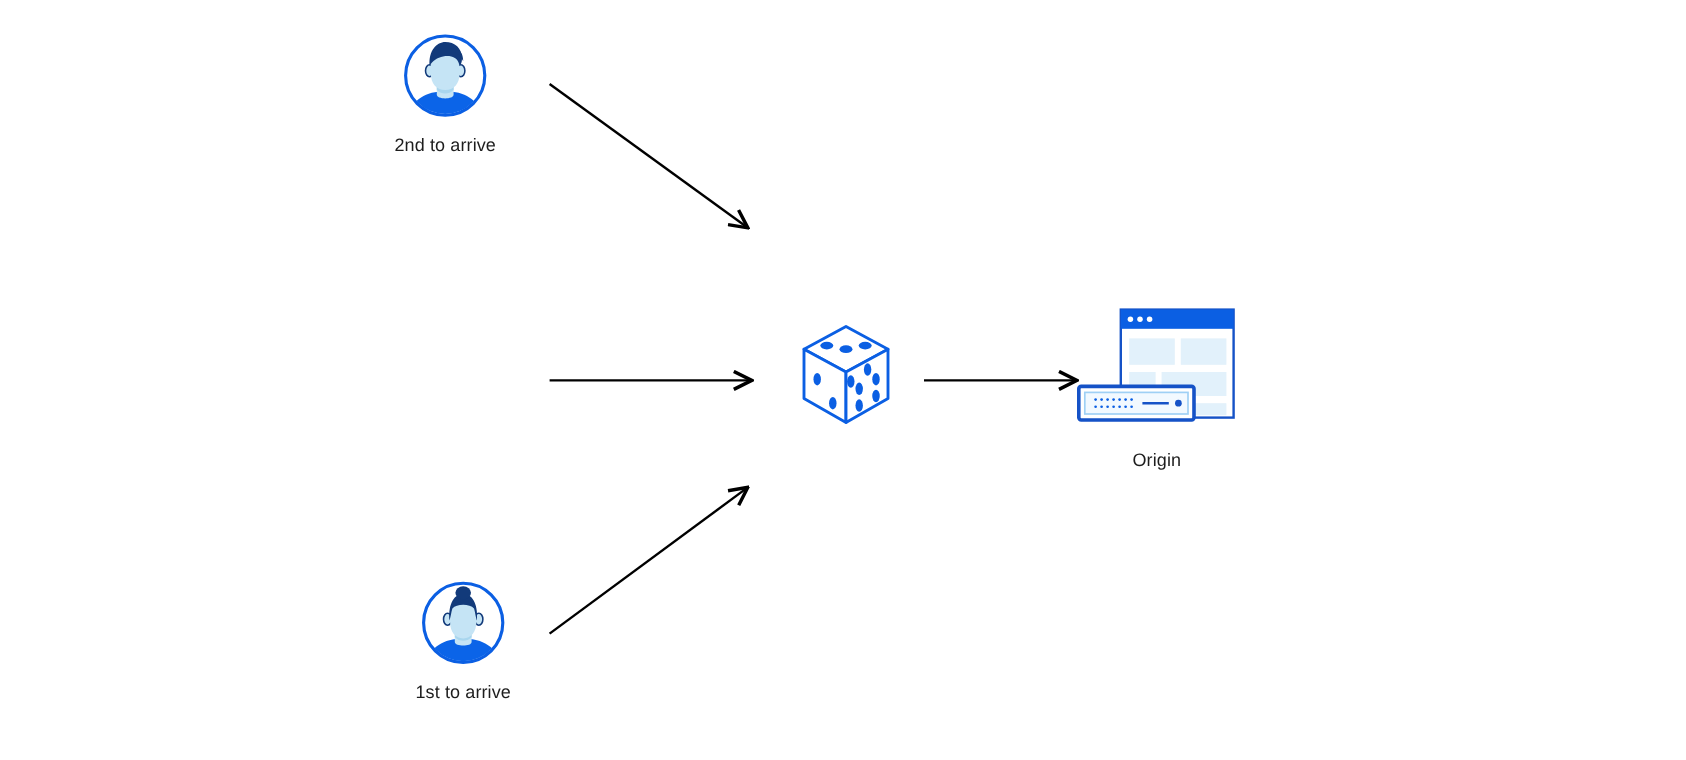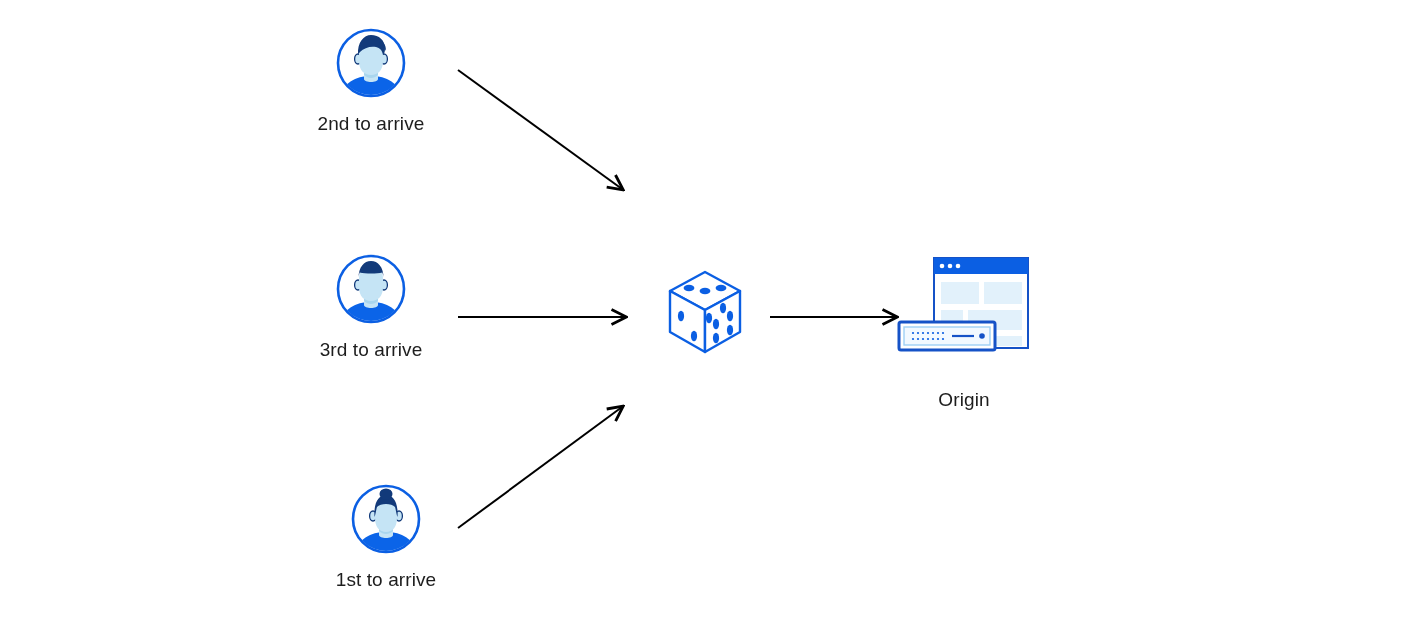--- a/index.html
+++ b/index.html
@@ -18,28 +18,28 @@
     overflow: hidden;
   }
   .node {
     position: absolute;
     display: flex;
     flex-direction: column;
     align-items: center;
   }
   .node-label {
     font-family: "Liberation Sans", sans-serif;
-    font-size: 19px;
+    font-size: 15px;
     color: #1d1d1d;
     letter-spacing: 0.1px;
     white-space: nowrap;
     text-align: left;
   }
   .avatar-node .node-label { margin-top: 14px; }
-  .origin-node .node-label { margin-top: 28px; }
+  .origin-node .node-label { margin-top: 14px; }
 
   .icon-box { line-height: 0; }
 
   svg.arrow-layer {
     position: absolute;
     left: 0;
     top: 0;
     width: 1405px;
     height: 633px;
     pointer-events: none;
@@ -86,41 +86,20 @@
           <path d="M24 26 c0 -9 5 -14 12 -14 s12 5 12 14 v8 c0 9 -5 14 -12 14 s-12 -5 -12 -14 z" fill="#c5e4f5"></path>
 
           <path d="M23 28 c-1 -13 6 -20 13 -20 c8 0 14 5 14 14 c0 3 -1 5 -2 6 c-1 -5 -3 -7 -7 -8 c-6 -1 -12 1 -16 5 c-1 1 -1.6 2 -2 3 z" fill="#123a7a"></path>
           <path d="M46 14 c4 2 5 6 5 10 c-2 -4 -4 -6 -7 -7 z" fill="#123a7a"></path>
         </g>
       </svg>
     </div>
     <div class="node-label">2nd to arrive</div>
   </div>
 
-  <div class="node avatar-node" style="left:311px; top:253px; width:120px;">
-    <div class="icon-box">
-      <svg width="72" height="72" viewBox="0 0 72 72" xmlns="http://www.w3.org/2000/svg">
-        <circle cx="36" cy="36" r="33" fill="#ffffff" stroke="#0b5fe3" stroke-width="2.6"></circle>
-        <clipPath id="clip3rd">
-            <circle cx="36" cy="36" r="32"></circle>
-          </clipPath>
-        <g clip-path="url(#clip3rd)">
-          <path d="M36 49 C16 49 5 60 3 76 L69 76 C67 60 56 49 36 49 Z" fill="#0b64e8"></path>
-          <path d="M29 40 h14 v12 c0 4 -14 4 -14 0 Z" fill="#c5e4f5"></path>
-          <path d="M29 48 c4 4 10 4 14 0 v-3 h-14 z" fill="#a9d6ee"></path>
-          <ellipse cx="23" cy="32" rx="3.4" ry="5" fill="#c5e4f5" stroke="#123a7a" stroke-width="1.3"></ellipse>
-          <ellipse cx="49" cy="32" rx="3.4" ry="5" fill="#c5e4f5" stroke="#123a7a" stroke-width="1.3"></ellipse>
-          <path d="M24 26 c0 -9 5 -14 12 -14 s12 5 12 14 v8 c0 9 -5 14 -12 14 s-12 -5 -12 -14 z" fill="#c5e4f5"></path>
-
-          <path d="M23.5 25 c0 -11 5.5 -17 12.5 -17 c7 0 12.5 6 12.5 17 c0 -1 -0.4 -4 -1.2 -5.6 c-5 1.4 -17 1.4 -22.6 0 c-0.8 1.6 -1.2 4.6 -1.2 5.6 z" fill="#123a7a"></path>
-        </g>
-      </svg>
-    </div>
-    <div class="node-label">3rd to arrive</div>
-  </div>
 
   <div class="node avatar-node" style="left:321px; top:483px; width:130px;">
     <div class="icon-box">
       <svg width="72" height="72" viewBox="0 0 72 72" xmlns="http://www.w3.org/2000/svg">
         <circle cx="36" cy="36" r="33" fill="#ffffff" stroke="#0b5fe3" stroke-width="2.6"></circle>
         <clipPath id="clip1st">
             <circle cx="36" cy="36" r="32"></circle>
           </clipPath>
         <g clip-path="url(#clip1st)">
           <path d="M36 49 C16 49 5 60 3 76 L69 76 C67 60 56 49 36 49 Z" fill="#0b64e8"></path>

